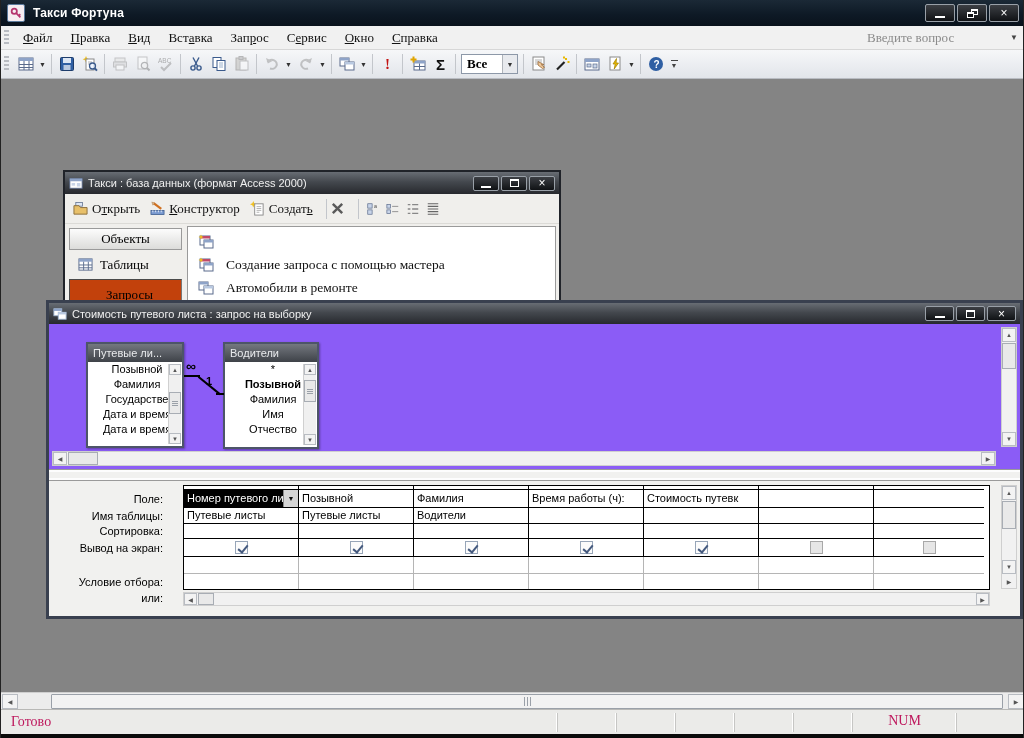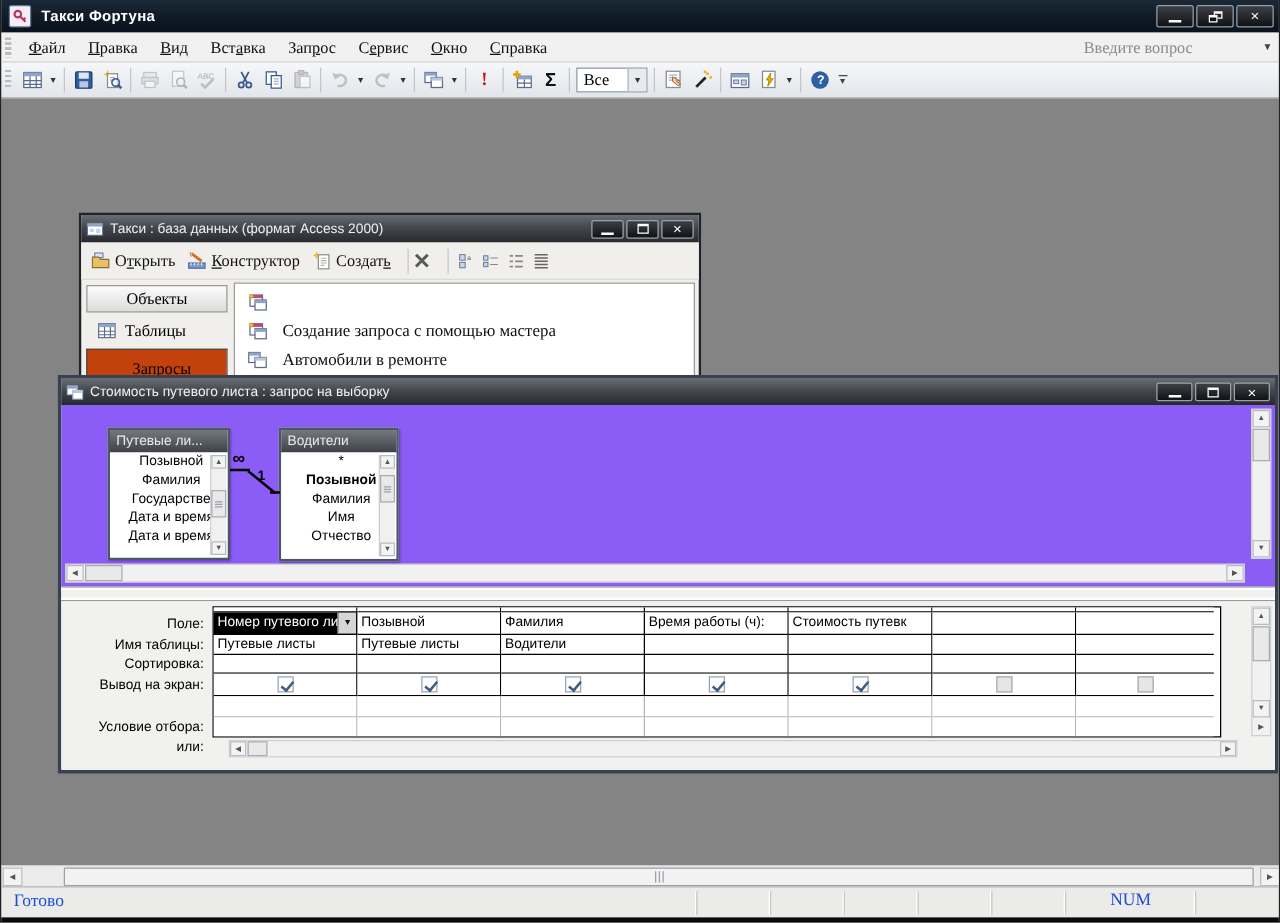--- a/index.html
+++ b/index.html
@@ -41,21 +41,21 @@
     display:flex;align-items:center;}
   .tbtn{height:22px;min-width:23px;display:flex;align-items:center;justify-content:center;
     padding:0 2px;border-radius:2px;}
   .tbtn svg{display:block;}
   .tbtn.dis{opacity:.45;filter:grayscale(.9);}
   .tsep{width:1px;height:20px;background:#c3c6cb;margin:0 3px;}
   .ddarr{font-size:7px;color:#333;width:11px;text-align:center;}
   .sigma{font-size:15px;font-weight:bold;color:#111;}
   .runex{color:#c21313;font-size:15px;font-weight:bold;font-family:"Liberation Serif",serif;}
   .combo{display:flex;align-items:center;height:20px;background:#fff;border:1px solid #8d98a8;margin:0 2px;}
-  .combo .cval{width:40px;padding-left:5px;font-size:13px;font-family:"Liberation Serif","DejaVu Serif",serif;}
+  .combo .cval{width:40px;padding-left:5px;font-size:13px;font-family:"Liberation Serif","DejaVu Serif",serif;font-weight:bold;}
   .combo .cbtn{width:15px;height:18px;background:#e8eaee;border-left:1px solid #b0b4ba;
     display:flex;align-items:center;justify-content:center;font-size:7px;color:#333;}
   .ovf{width:14px;height:22px;display:flex;flex-direction:column;align-items:center;justify-content:center;color:#444;font-size:7px;}
   .ovf i{display:block;width:7px;height:1px;background:#444;margin-bottom:1px;}
   
   .mdi{position:absolute;left:0;top:79px;width:1024px;height:728px;background:#848484;overflow:hidden;}
   
   .swin-title{height:22px;background:linear-gradient(180deg,#686d74 0%,#44484e 45%,#27292e 100%);
     display:flex;align-items:center;padding:0 4px;color:#f0f0f0;font-size:11px;}
   .swin-title .ttext{margin-left:5px;white-space:nowrap;overflow:hidden;}
@@ -108,21 +108,21 @@
   .pane-vsb .sbu{position:absolute;top:0;left:0;right:0;height:14px;}
   .pane-vsb .sbd{position:absolute;bottom:0;left:0;right:0;height:14px;}
   .pane-vsb .sbt{position:absolute;top:15px;left:0;right:0;height:26px;background:#e9e9e9;border:1px solid #a8adb4;}
   .pane-hsb{position:absolute;left:3px;right:24px;bottom:3px;height:15px;background:#f1f1f1;border:1px solid #cfcfcf;}
   .pane-hsb .sbl{position:absolute;left:0;top:0;bottom:0;width:14px;}
   .pane-hsb .sbr{position:absolute;right:0;top:0;bottom:0;width:14px;}
   .pane-hsb .sbt{position:absolute;left:15px;top:0;bottom:0;width:30px;background:#e9e9e9;border:1px solid #a8adb4;}
   
   .rowlabels{position:absolute;left:0;top:9px;width:134px;}
   .rowlabels div{font-size:11px;color:#000;text-align:right;padding-right:20px;}
-  .grid{position:absolute;left:121px;top:4px;width:807px;border:1px solid #000;background:#fff;display:flex;}
+  .grid{position:absolute;left:134px;top:4px;width:807px;border:1px solid #000;background:#fff;display:flex;}
   .gcol{width:115px;}
   .gcol:last-child{width:110px;}
   .c-top{height:4px;border-bottom:1px solid #000;border-right:1px solid #000;background:#fff;}
   .cell{border-right:1px solid #000;overflow:hidden;white-space:nowrap;background:#fff;}
   .c-field{height:18px;line-height:17px;font-size:11px;padding:0 3px;border-bottom:1px solid #000;position:relative;}
   .c-field.sel{background:#000;color:#fff;padding-right:16px;}
   .c-field .dd{position:absolute;right:0;top:0;width:15px;height:100%;background:#d6d6d6;border-left:1px solid #8a8a8a;
      color:#111;font-size:7px;display:flex;align-items:center;justify-content:center;}
   .c-table{height:16px;line-height:15px;font-size:11px;padding:0 3px;border-bottom:1px solid #000;}
   .c-sort{height:15px;border-bottom:1px solid #000;}
@@ -146,21 +146,21 @@
   
   .mdi-hsb{position:absolute;left:0;top:692px;width:1024px;height:17px;background:#ececec;border-top:1px solid #cfcfcf;}
   .mdi-hsb .sbl{position:absolute;left:1px;top:1px;width:16px;height:15px;}
   .mdi-hsb .sbr{position:absolute;right:1px;top:1px;width:16px;height:15px;}
   .mdi-hsb .sbt{position:absolute;left:50px;right:22px;top:1px;height:15px;background:#f2f2f2;
     border:1px solid #9aa0a8;border-radius:1px;display:flex;align-items:center;justify-content:center;gap:2px;}
   .mdi-hsb .sbt i{display:block;width:1px;height:9px;background:#9aa0a8;}
   
   .statusbar{position:absolute;left:0;top:709px;width:1024px;height:25px;background:#ebebe9;
     border-top:1px solid #b8b8b6;display:flex;align-items:center;
-    font-family:"Liberation Serif","DejaVu Serif",serif;font-size:14px;color:#1d4ed8;justify-content:space-between;}
+    font-family:"Liberation Serif","DejaVu Serif",serif;font-size:14px;color:#be185d;justify-content:space-between;}
   .st-ready{width:556px;padding-left:10px;}
   .st-panel{height:19px;border-left:1px solid #c6c6c4;box-shadow:-1px 0 0 #fff;width:59px;}
   .st-num{width:104px;text-align:center;}
   .bottombar{position:absolute;left:0;top:734px;width:1024px;height:4px;background:#0a0a0a;}
 </style>
 </head>
 <body>
 
 <div class="app">
 

